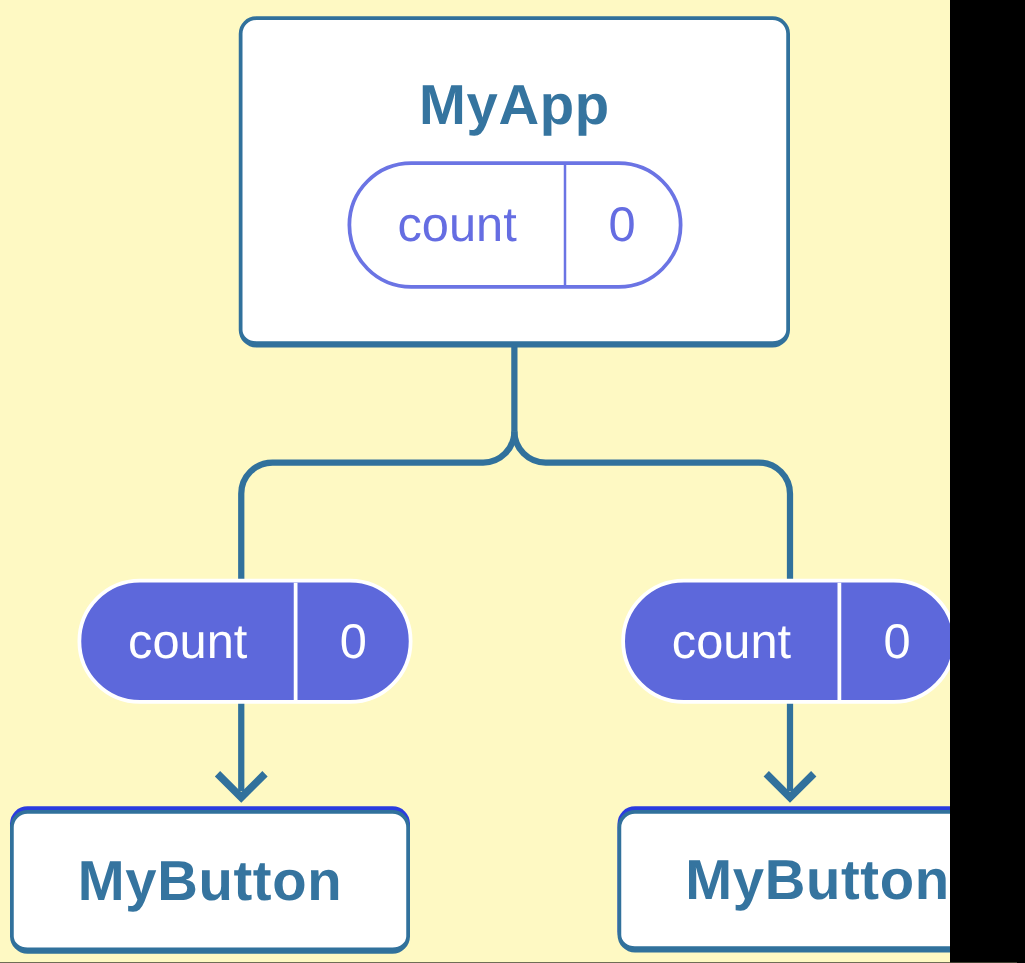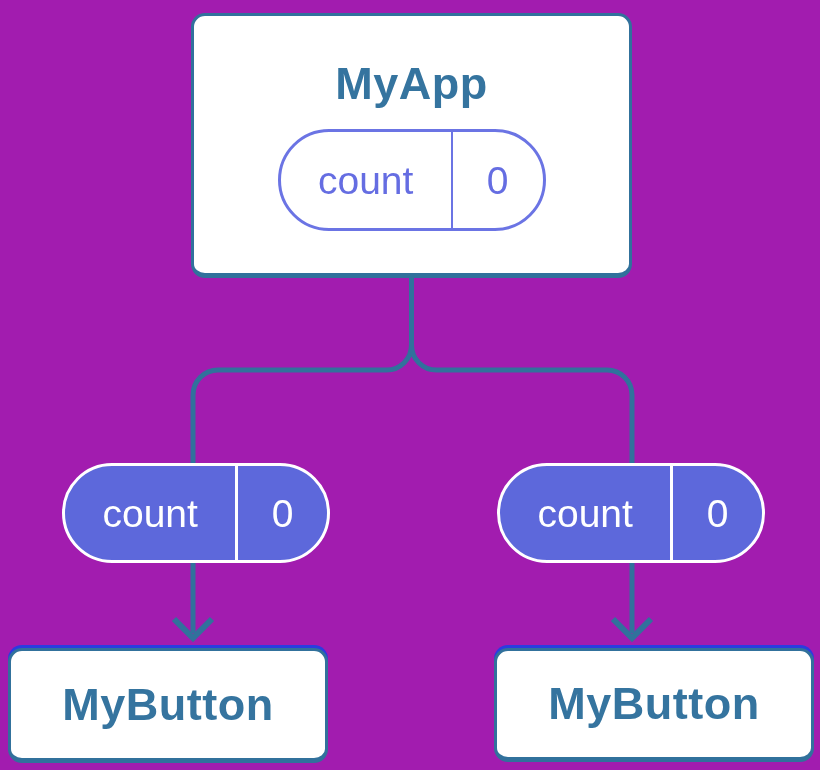--- a/index.html
+++ b/index.html
@@ -3,23 +3,23 @@
 <meta charset="utf-8">
 <style>
   html, body {
     margin: 0;
     padding: 0;
     background: #000000;
     font-family: "Liberation Sans", sans-serif;
   }
   .stage {
     position: relative;
-    width: 820px;
+    width: 760px;
     height: 770px;
-    background: #a21caf;
+    background: #fef9c3;
     overflow: hidden;
   }
   .connectors {
     position: absolute;
     left: 0; top: 0;
     z-index: 0;
   }
   .node {
     position: absolute;
     box-sizing: border-box;

